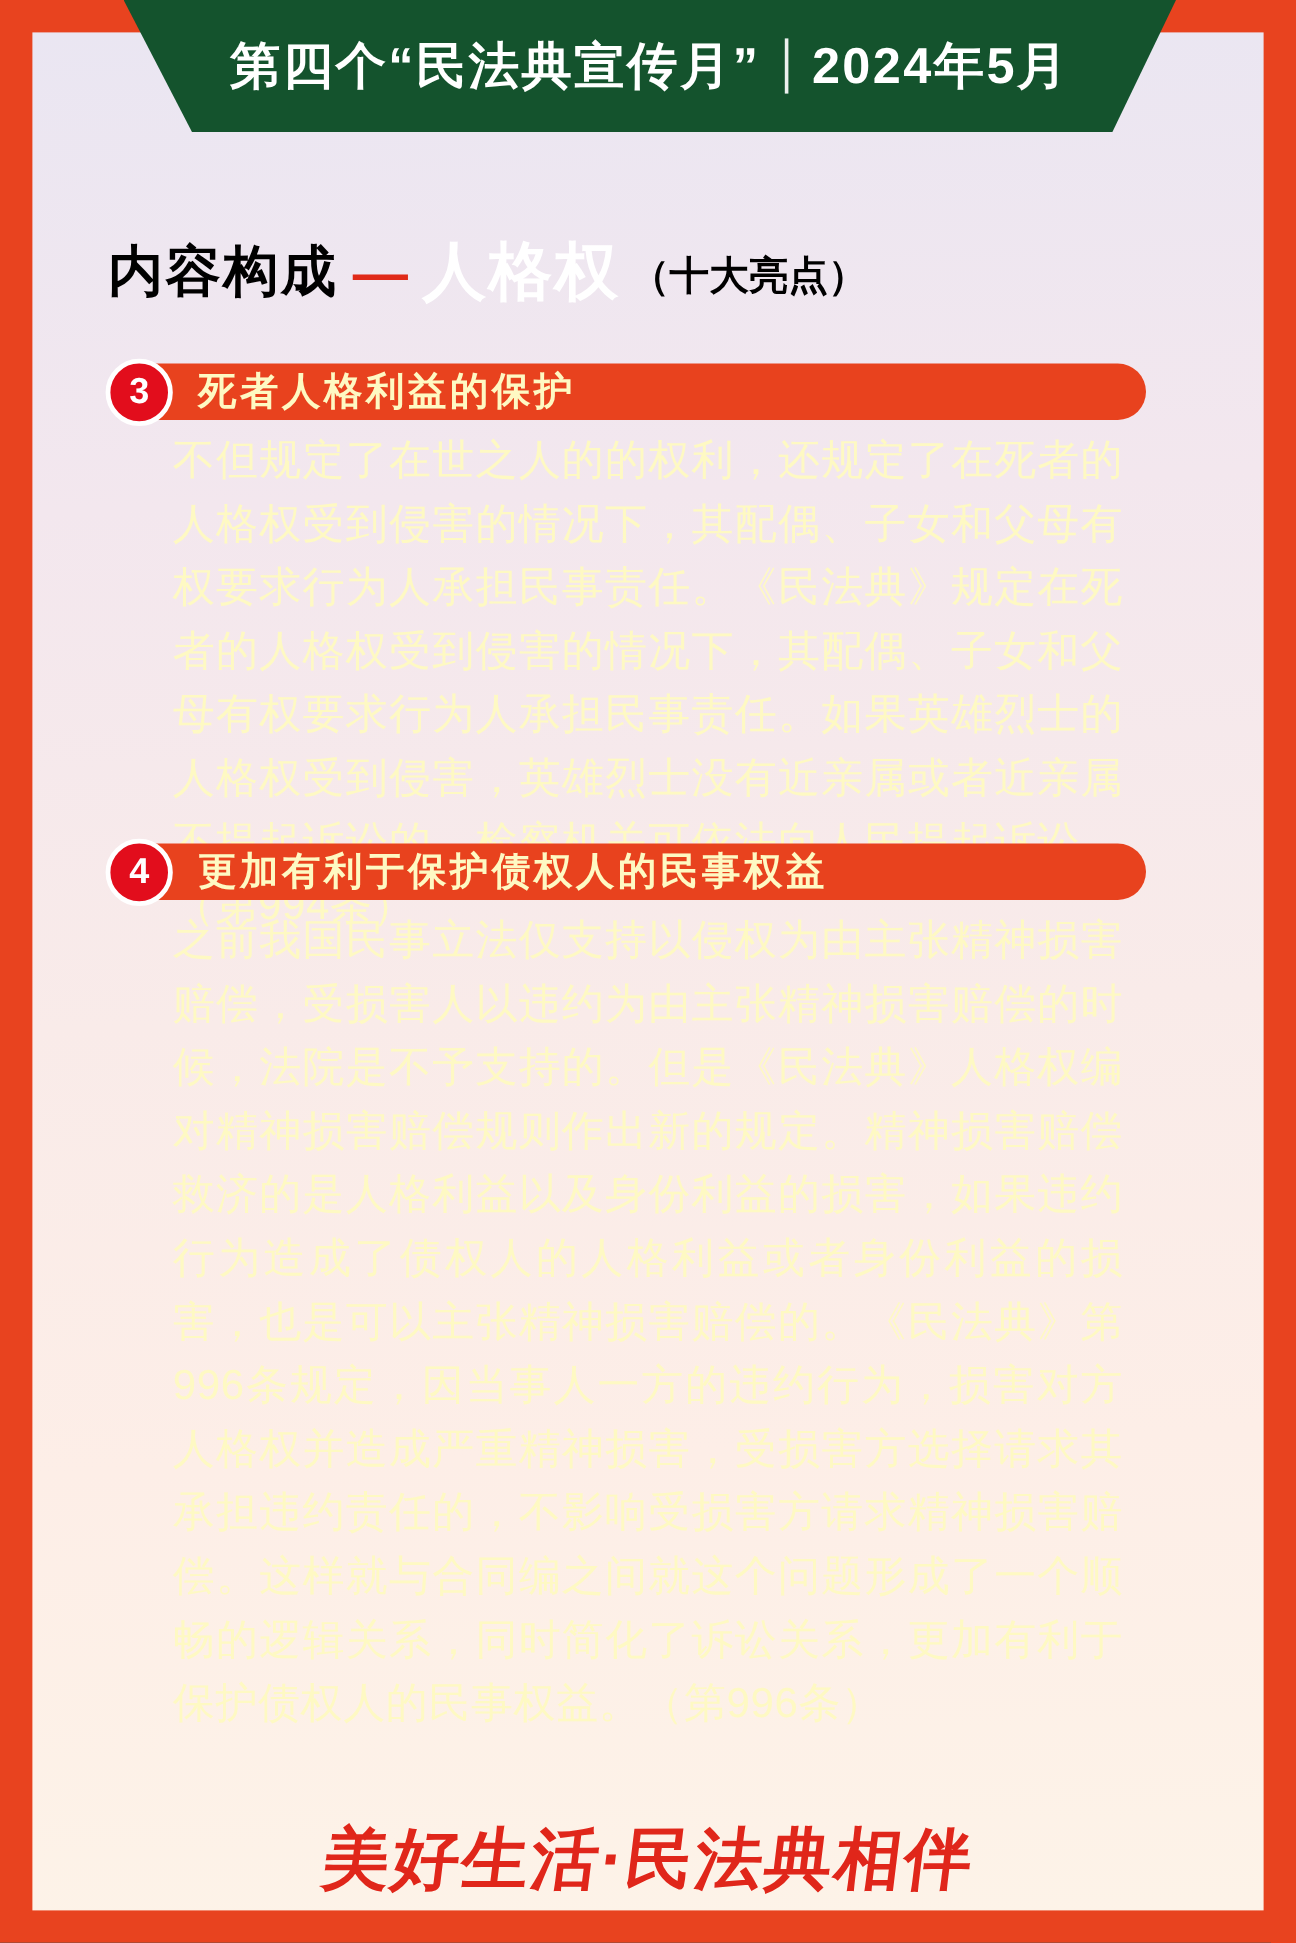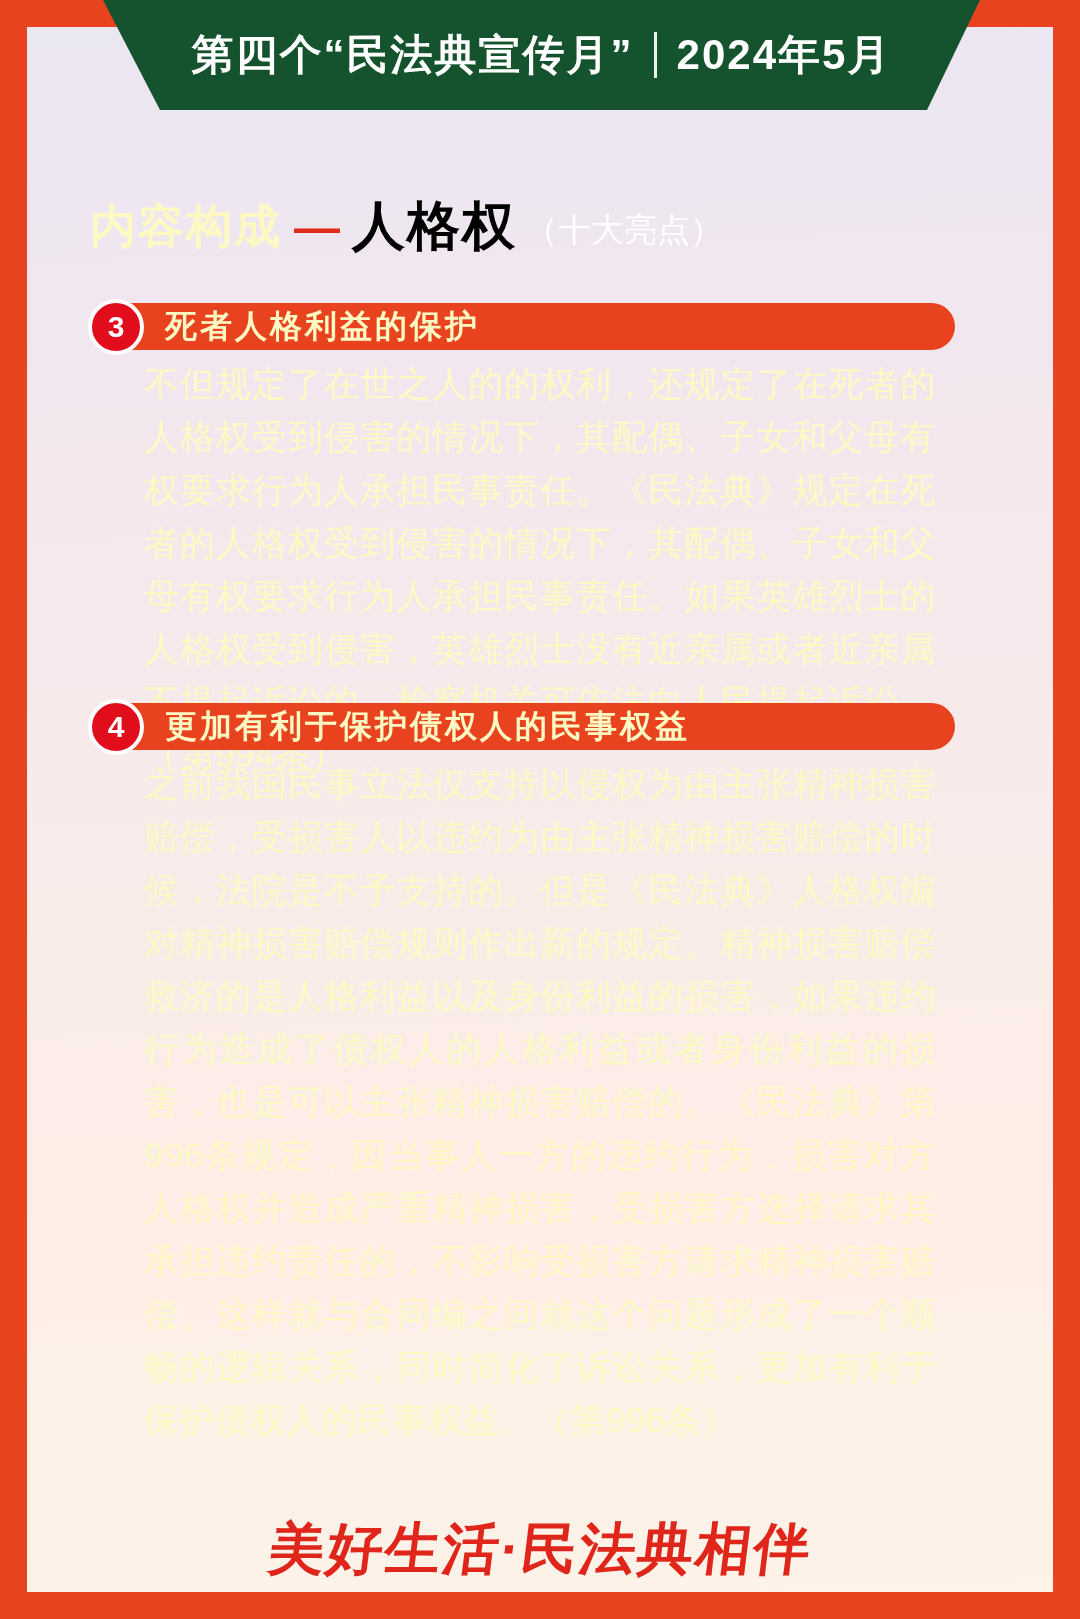--- a/index.html
+++ b/index.html
@@ -30,24 +30,24 @@
   }
   .banner-divider{
     display:inline-block;width:3px;height:46px;background:rgba(255,255,255,.92);
     margin:0 20px;
   }
   
   .page-title{
     position:absolute;left:90px;top:192px;height:70px;
     display:flex;align-items:center;z-index:2;white-space:nowrap;
   }
-  .pt-prefix{font-size:46px;font-weight:700;color:#fef9c3;letter-spacing:2px;}
+  .pt-prefix{font-size:46px;font-weight:700;color:#000000;letter-spacing:2px;}
   .pt-dash{font-size:46px;font-weight:700;color:#E02A18;margin:0 12px;}
-  .pt-highlight{font-size:53px;font-weight:900;color:#000000;letter-spacing:2px;}
-  .pt-note{font-size:33px;font-weight:400;color:#ffffff;margin-left:8px;margin-top:6px;}
+  .pt-highlight{font-size:53px;font-weight:900;color:#ffffff;letter-spacing:2px;}
+  .pt-note{font-size:33px;font-weight:700;color:#000000;margin-left:8px;margin-top:6px;}
   
   .section-bar{
     position:absolute;left:95px;width:860px;height:47px;
     background:#E8421E;border-radius:24px;
     display:flex;align-items:center;z-index:2;
   }
   .bar-3{top:303px;}
   .bar-4{top:703px;}
   .badge{
     position:absolute;left:-7px;top:50%;transform:translateY(-50%);

